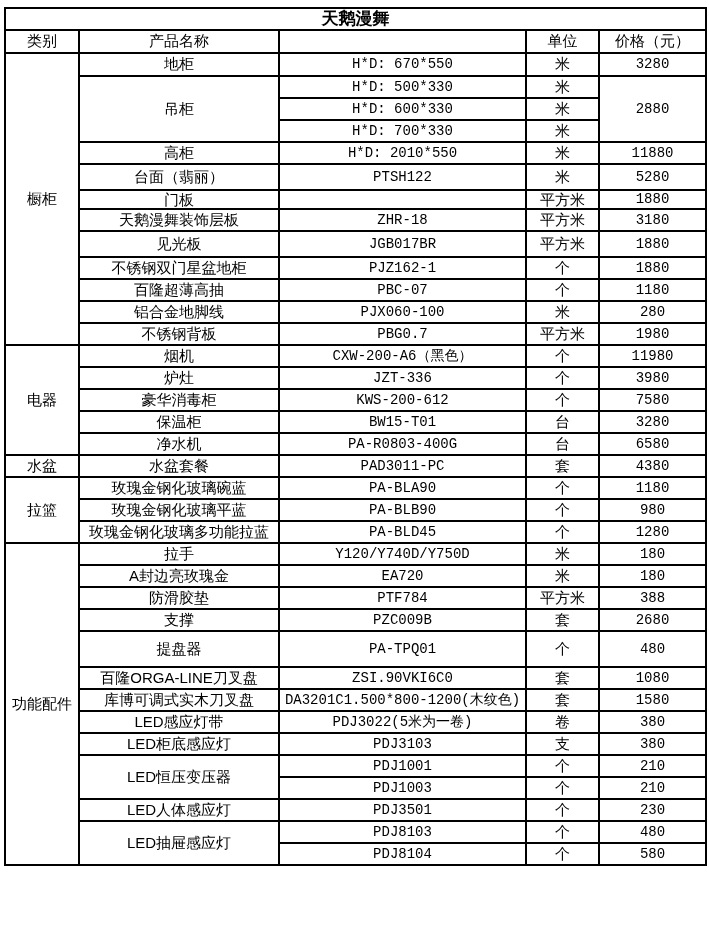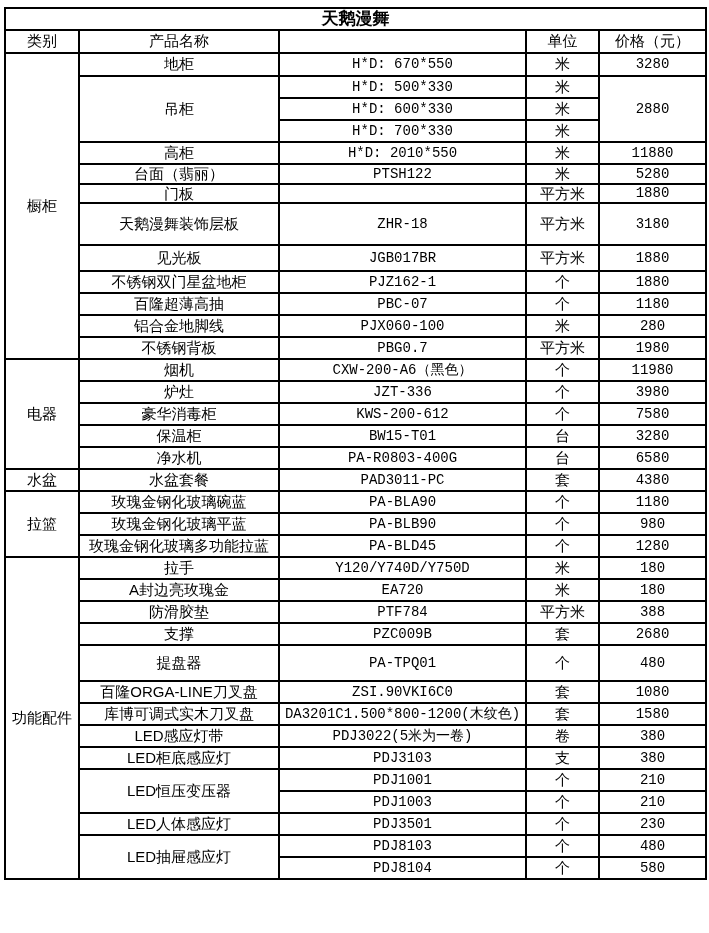--- a/index.html
+++ b/index.html
@@ -60,33 +60,33 @@
       <tr style="height: 22px;">
         <td class="spec">H*D: 700*330</td>
         <td class="unit">米</td>
       </tr>
       <tr style="height: 22px;">
         <td class="pname">高柜</td>
         <td class="spec">H*D: 2010*550</td>
         <td class="unit">米</td>
         <td class="price">11880</td>
       </tr>
-      <tr style="height: 20px;">
+      <tr style="height: 26px;">
         <td class="pname">台面（翡丽）</td>
         <td class="spec">PTSH122</td>
         <td class="unit">米</td>
         <td class="price">5280</td>
       </tr>
       <tr style="height: 15px;">
         <td class="pname">门板</td>
         <td class="spec"></td>
         <td class="unit">平方米</td>
         <td class="price">1880</td>
       </tr>
-      <tr style="height: 42px;">
+      <tr style="height: 22px;">
         <td class="pname">天鹅漫舞装饰层板</td>
         <td class="spec">ZHR-18</td>
         <td class="unit">平方米</td>
         <td class="price">3180</td>
       </tr>
       <tr style="height: 26px;">
         <td class="pname">见光板</td>
         <td class="spec">JGB017BR</td>
         <td class="unit">平方米</td>
         <td class="price">1880</td>

